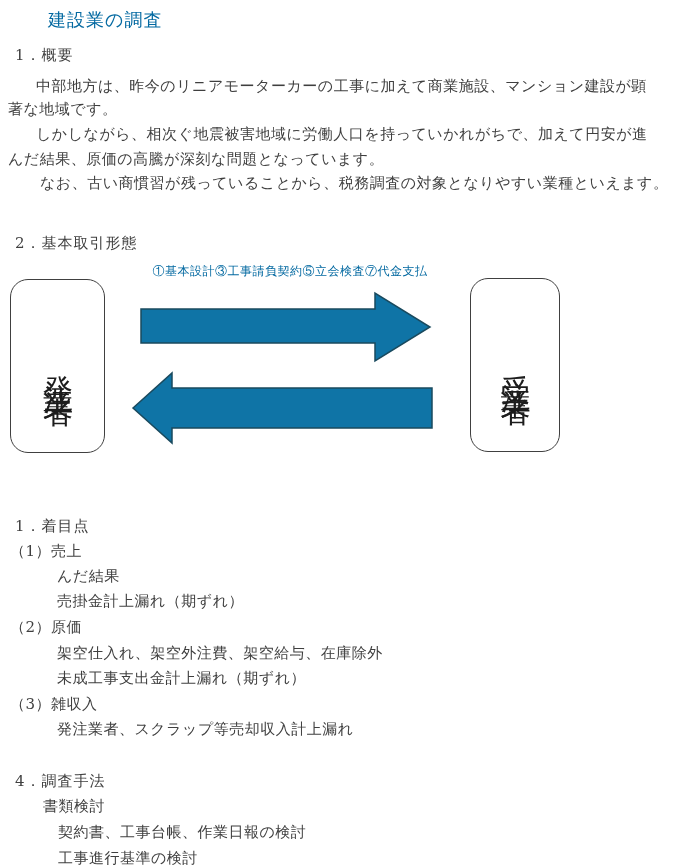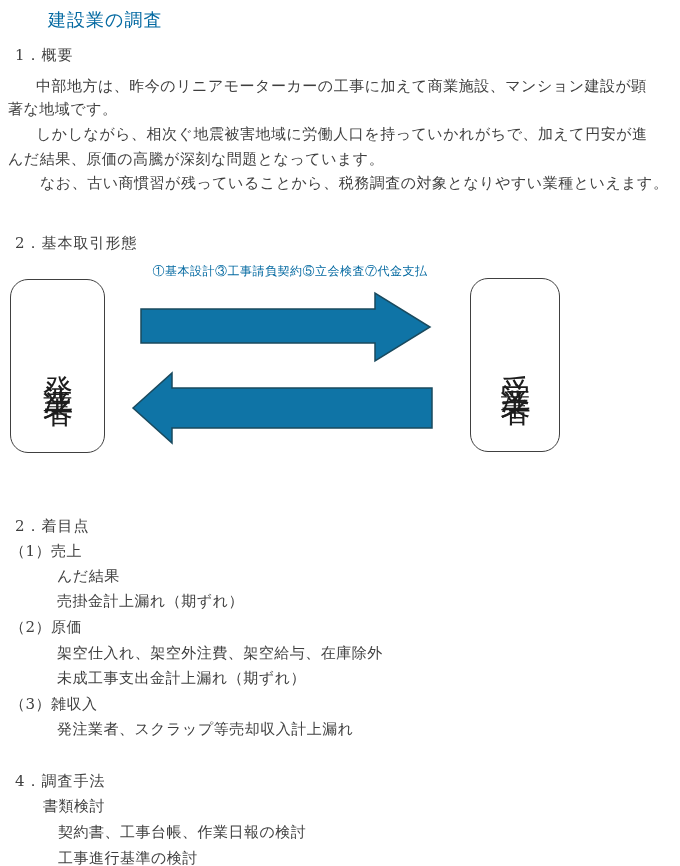--- a/index.html
+++ b/index.html
@@ -60,21 +60,21 @@
 
   <svg class="abs" style="left:138px;top:291px;" width="295" height="73" viewBox="0 0 295 73">
     <polygon points="3,18 237,18 237,2 292,36 237,70 237,52 3,52" fill="#0f74a6" stroke="#1a4a5e" stroke-width="1.5"></polygon>
   </svg>
 
   <svg class="abs" style="left:130px;top:370px;" width="305" height="76" viewBox="0 0 305 76">
     <polygon points="3,38 42,3 42,18 302,18 302,58 42,58 42,73" fill="#0f74a6" stroke="#1a4a5e" stroke-width="1.5"></polygon>
   </svg>
 
 
-  <div class="abs h" style="left:15px;top:517px;">2．着目点</div>
+  <div class="abs h" style="left:15px;top:517px;">1．着目点</div>
 
   <div class="abs body-line" style="left:10px;top:542px;">（1）売上</div>
   <div class="abs body-line" style="left:57px;top:567px;">んだ結果</div>
   <div class="abs body-line" style="left:57px;top:592px;">売掛金計上漏れ（期ずれ）</div>
 
   <div class="abs body-line" style="left:10px;top:618px;">（2）原価</div>
   <div class="abs body-line" style="left:57px;top:644px;">架空仕入れ、架空外注費、架空給与、在庫除外</div>
   <div class="abs body-line" style="left:57px;top:669px;">未成工事支出金計上漏れ（期ずれ）</div>
 
   <div class="abs body-line" style="left:10px;top:695px;">（3）雑収入</div>

